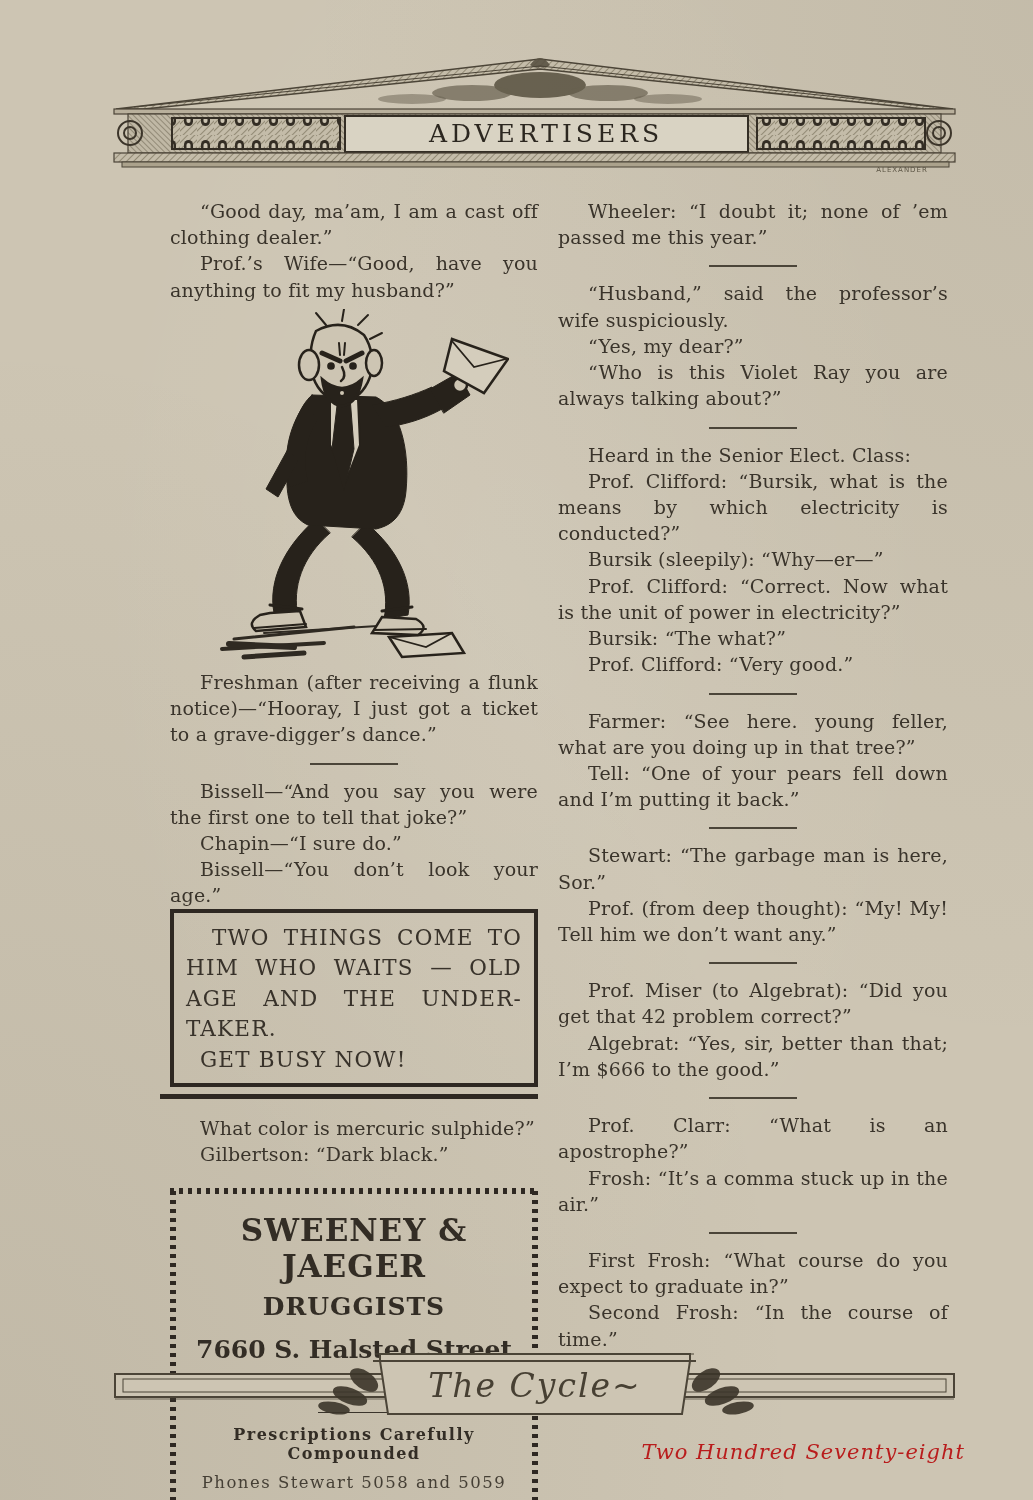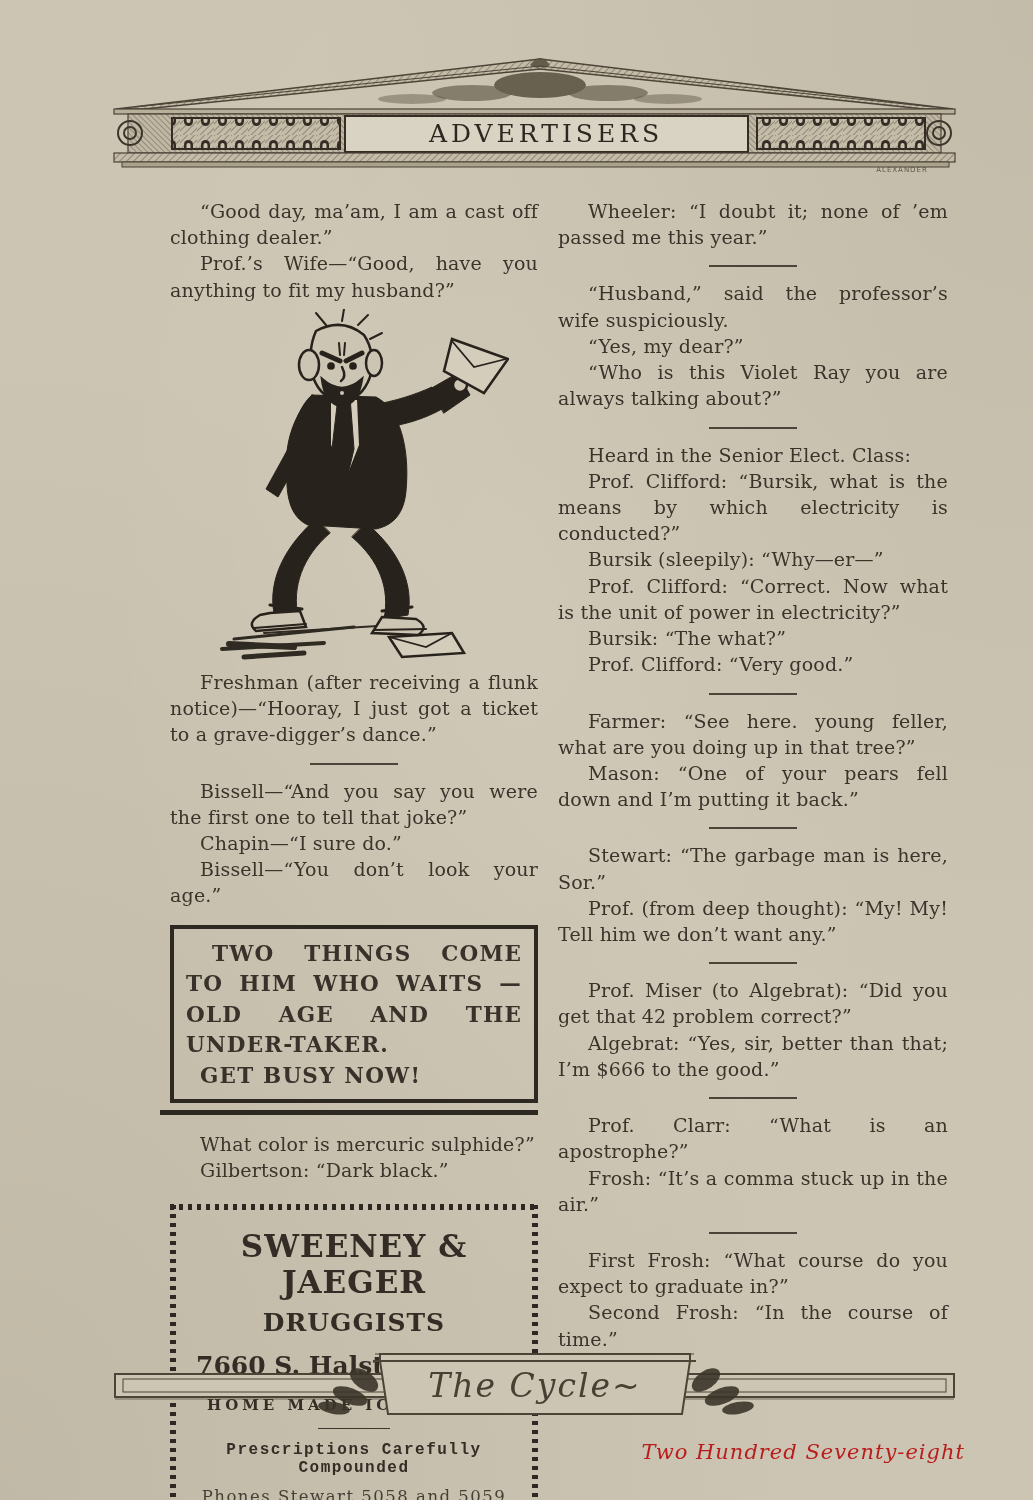--- a/index.html
+++ b/index.html
@@ -13,35 +13,35 @@
     font-family:"DejaVu Serif","Liberation Serif",serif;
     color:#3a342b;
   }
   .header-wrap{position:absolute;top:55px;left:112px;width:845px;height:122px;}
   .content{position:absolute;left:170px;top:198px;width:778px;display:flex;gap:20px;}
   .col-left{width:368px;}
   .col-right{width:390px;}
   p.body-text{margin:0;font-size:19px;line-height:1.38;text-align:justify;text-indent:30px;letter-spacing:0.2px;}
   .rule{width:88px;height:2px;background:#4b4539;margin:15px auto 13px;}
   .cartoon-wrap{margin:6px auto 4px;width:310px;}
-  .notice-box{margin-top:16px;border:4px solid #2e2822;padding:10px 12px 8px;font-weight:bold;}
+  .notice-box{margin-top:0;border:4px solid #2e2822;padding:10px 12px 8px;}
   .notice-box p{font-size:21.5px;line-height:1.42;letter-spacing:1.2px;text-align:justify;text-indent:26px;margin:0;color:#38322a;}
   .notice-box p.get-busy{text-indent:14px;text-align:left;}
   .box-underline{height:5px;background:#2e2822;margin:7px 0 16px -10px;width:calc(100% + 10px);}
   .ad{position:relative;margin-top:20px;padding:24px 20px 18px;text-align:center;color:#332d25;}
   .ad .edge{position:absolute;}
   .ad .edge-top{top:0;left:0;right:0;height:6px;background:repeating-linear-gradient(90deg,#2e2822 0 4px,rgba(0,0,0,0) 4px 9px);}
   .ad .edge-left{top:0;bottom:0;left:0;width:6px;background:repeating-linear-gradient(0deg,#2e2822 0 4px,rgba(0,0,0,0) 4px 9px);}
   .ad .edge-right{top:0;bottom:0;right:0;width:6px;background:repeating-linear-gradient(0deg,#2e2822 0 4px,rgba(0,0,0,0) 4px 9px);}
   .ad-name{font-size:31px;font-weight:bold;letter-spacing:1px;}
   .ad-sub{font-size:25px;font-weight:bold;margin-top:8px;letter-spacing:1px;}
   .ad-addr{font-size:25px;font-weight:bold;margin-top:14px;}
   .ad-tag{font-size:15px;font-weight:bold;letter-spacing:4px;margin-top:16px;}
   .ad-rule{width:72px;height:1px;background:#3a342b;margin:14px auto 12px;}
-  .ad-line1{font-size:16px;font-weight:bold;letter-spacing:1.5px;margin-top:6px;font-family:Liberation Mono, monospace;}
+  .ad-line1{font-size:16px;font-weight:bold;letter-spacing:1.5px;margin-top:6px;}
   .ad-line2{font-size:16.5px;letter-spacing:1.5px;margin-top:10px;color:#453f35;}
   .footer-wrap{position:absolute;top:1352px;left:112px;width:845px;height:74px;text-align:center;}
   .page-number{position:absolute;top:1440px;right:68px;font-style:italic;font-size:21px;color:#b91c1c;letter-spacing:1px;}
 </style>
 </head>
 <body>
 
 <div class="header-wrap">
   <svg width="845" height="122" viewBox="0 0 845 122">
     <defs>
@@ -240,21 +240,21 @@
       <p class="body-text">Prof. Clifford: “Bursik, what is the means by which electricity is conducted?”</p>
       <p class="body-text">Bursik (sleepily): “Why—er—”</p>
       <p class="body-text">Prof. Clifford: “Correct. Now what is the unit of power in electricity?”</p>
       <p class="body-text">Bursik: “The what?”</p>
       <p class="body-text">Prof. Clifford: “Very good.”</p>
     </div>
     <div class="rule"></div>
 
     <div>
       <p class="body-text">Farmer: “See here. young feller, what are you doing up in that tree?”</p>
-      <p class="body-text">Mason: “One of your pears fell down and I’m putting it back.”</p>
+      <p class="body-text">Tell: “One of your pears fell down and I’m putting it back.”</p>
     </div>
     <div class="rule"></div>
 
     <div>
       <p class="body-text">Stewart: “The garbage man is here, Sor.”</p>
       <p class="body-text">Prof. (from deep thought): “My! My! Tell him we don’t want any.”</p>
     </div>
     <div class="rule"></div>
 
     <div>

